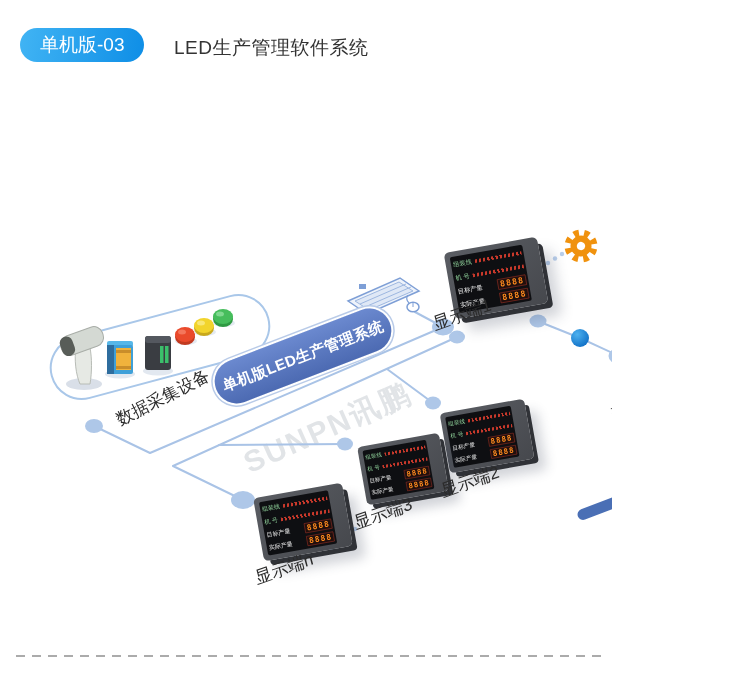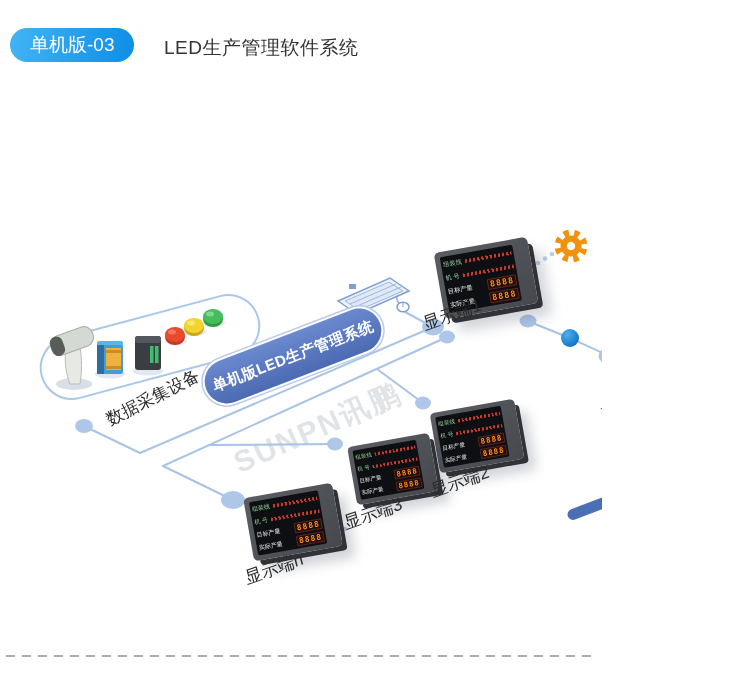--- a/index.html
+++ b/index.html
@@ -1,17 +1,17 @@
 <!DOCTYPE html>
 <html><head>
 <meta charset="utf-8">
 <style>
   html,body{margin:0;padding:0;background:#fff;}
   .page{position:relative;width:602px;height:680px;background:#fff;overflow:hidden;
-        font-family:"Liberation Sans",sans-serif;color:#333;}
+        font-family:"Liberation Sans",sans-serif;color:#333;margin-left:10px;}
   
   .badge{position:absolute;left:10px;top:28px;height:34px;padding:0 20px;border-radius:17px;
          background:linear-gradient(100deg,#41b4f4,#0e8ee6);color:#fff;font-size:19px;
          display:flex;align-items:center;justify-content:center;}
   .page-title{position:absolute;left:164px;top:35px;font-size:19px;color:#333;letter-spacing:.5px;text-align:right;}
   .desc{position:absolute;left:10px;top:80px;width:730px;font-size:20.5px;line-height:33px;
         color:#333;text-align:justify;letter-spacing:.2px;}
   
   .watermark{position:absolute;left:228px;top:408px;font-size:30px;font-weight:bold;
              color:#8f99a4;opacity:.26;transform:rotate(-24deg);letter-spacing:2px;z-index:1;white-space:nowrap;}

